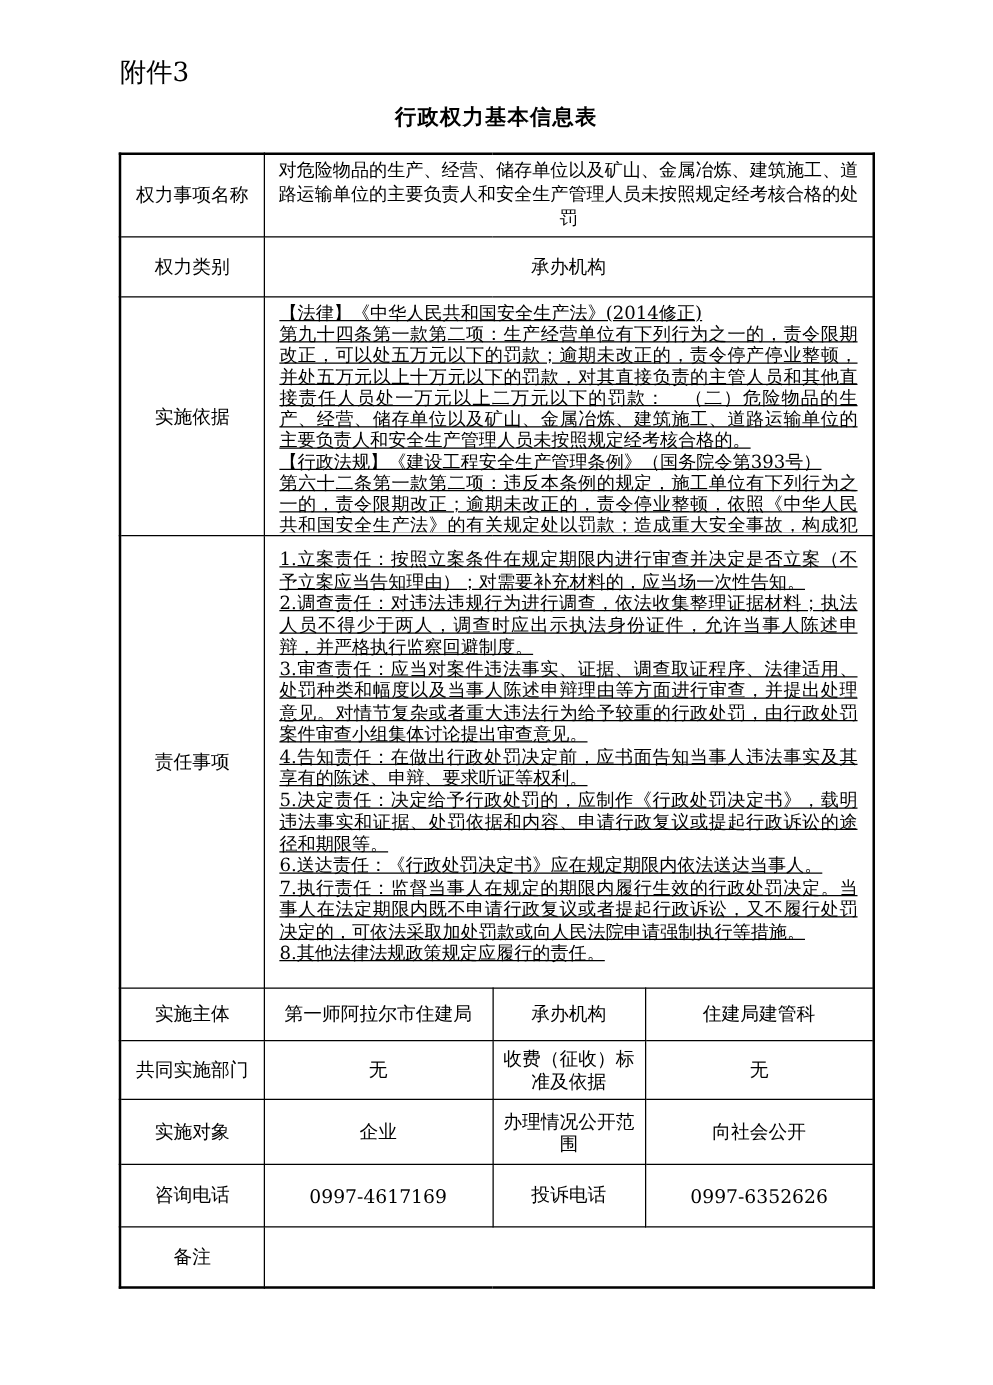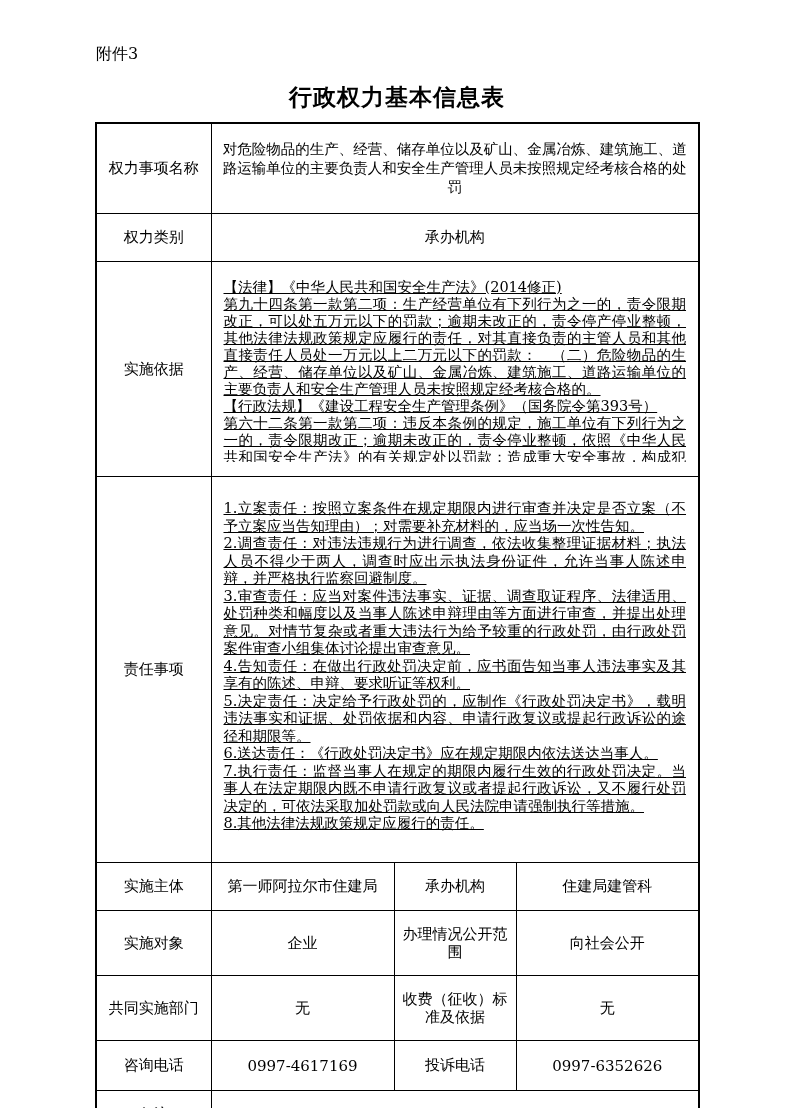--- a/index.html
+++ b/index.html
@@ -11,44 +11,44 @@
     width: 794px;
     height: 1108px;
     position: relative;
     font-family: "DejaVu Serif", "Liberation Serif", serif;
     color: #000;
   }
   .attachment {
     position: absolute;
     left: 96px;
     top: 44px;
-    font-size: 16px;
+    font-size: 21px;
   }
   .doc-title {
     position: absolute;
     left: 0;
     top: 82px;
     width: 100%;
     text-align: center;
-    font-size: 23px;
+    font-size: 17px;
     font-weight: bold;
     letter-spacing: 1px;
   }
   table.info {
     position: absolute;
     left: 95px;
     top: 122px;
     width: 603px;
     border-collapse: collapse;
     table-layout: fixed;
     border: 2px solid #000;
   }
   table.info td {
     border: 1px solid #000;
-    padding: 14px 4px;
+    padding: 2px 4px;
     text-align: center;
     vertical-align: middle;
     font-size: 15px;
     overflow: hidden;
   }
   td.label-cell { font-size: 15px; }
   td.tight { font-size: 14px; padding: 2px 1px; line-height: 18px; }
   td.flow-cell { padding: 0; vertical-align: top; text-align: left; }
   .wrap-center {
     font-size: 14.5px;
@@ -101,21 +101,21 @@
   <tr style="height:48px;">
     <td class="label-cell">权力类别</td>
     <td colspan="3">承办机构</td>
   </tr>
 
   <tr style="height:187px;">
     <td class="label-cell">实施依据</td>
     <td colspan="3" class="flow-cell">
       <div class="basis-content">
         <p>【法律】《中华人民共和国安全生产法》(2014修正)</p>
-        <p>第九十四条第一款第二项：生产经营单位有下列行为之一的，责令限期改正，可以处五万元以下的罚款；逾期未改正的，责令停产停业整顿，其他法律法规政策规定应履行的责任，对其直接负责的主管人员和其他直接责任人员处一万元以上二万元以下的罚款：　（二）危险物品的生产、经营、储存单位以及矿山、金属冶炼、建筑施工、道路运输单位的主要负责人和安全生产管理人员未按照规定经考核合格的。</p>
+        <p>第九十四条第一款第二项：生产经营单位有下列行为之一的，责令限期改正，可以处五万元以下的罚款；逾期未改正的，责令停产停业整顿，并处五万元以上十万元以下的罚款，对其直接负责的主管人员和其他直接责任人员处一万元以上二万元以下的罚款：　（二）危险物品的生产、经营、储存单位以及矿山、金属冶炼、建筑施工、道路运输单位的主要负责人和安全生产管理人员未按照规定经考核合格的。</p>
         <p>【行政法规】《建设工程安全生产管理条例》（国务院令第393号）</p>
         <p>第六十二条第一款第二项：违反本条例的规定，施工单位有下列行为之一的，责令限期改正；逾期未改正的，责令停业整顿，依照《中华人民共和国安全生产法》的有关规定处以罚款；造成重大安全事故，构成犯罪的，对直</p>
       </div>
     </td>
   </tr>
 
   <tr style="height:358px;">
     <td class="label-cell">责任事项</td>
     <td colspan="3" class="flow-cell">
       <div class="duty-content">
@@ -131,32 +131,32 @@
     </td>
   </tr>
 
   <tr style="height:42px;">
     <td class="label-cell">实施主体</td>
     <td>第一师阿拉尔市住建局</td>
     <td class="label-cell">承办机构</td>
     <td>住建局建管科</td>
   </tr>
 
+  <tr style="height:47px;">
+    <td class="label-cell">共同实施部门</td>
+    <td>无</td>
+    <td class="label-cell tight">收费（征收）标准及依据</td>
+    <td>无</td>
+  </tr>
+
   <tr style="height:52px;">
     <td class="label-cell">实施对象</td>
     <td>企业</td>
     <td class="label-cell tight">办理情况公开范围</td>
     <td>向社会公开</td>
-  </tr>
-
-  <tr style="height:47px;">
-    <td class="label-cell">共同实施部门</td>
-    <td>无</td>
-    <td class="label-cell tight">收费（征收）标准及依据</td>
-    <td>无</td>
   </tr>
 
 
   <tr style="height:50px;">
     <td class="label-cell">咨询电话</td>
     <td>0997-4617169</td>
     <td class="label-cell">投诉电话</td>
     <td>0997-6352626</td>
   </tr>
 

